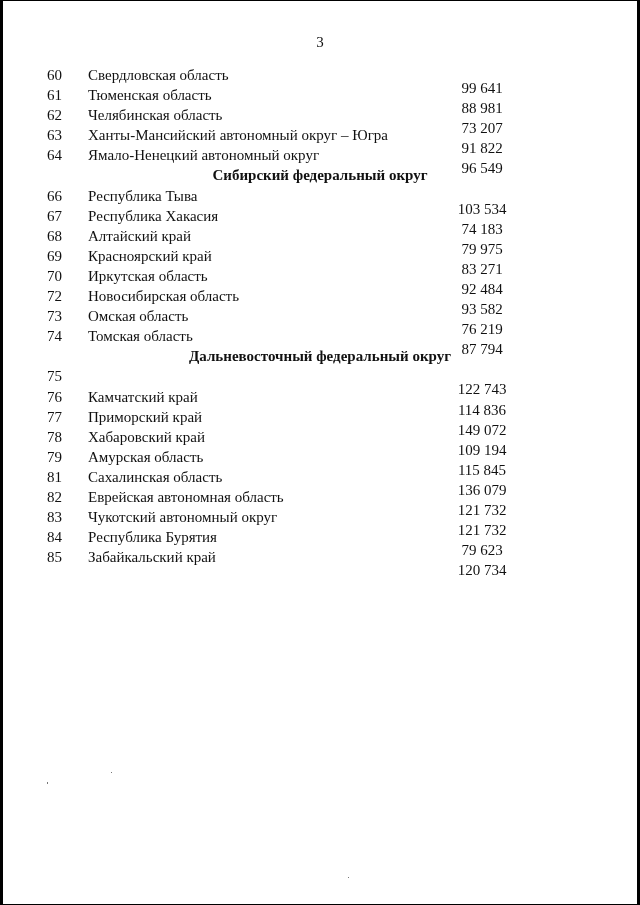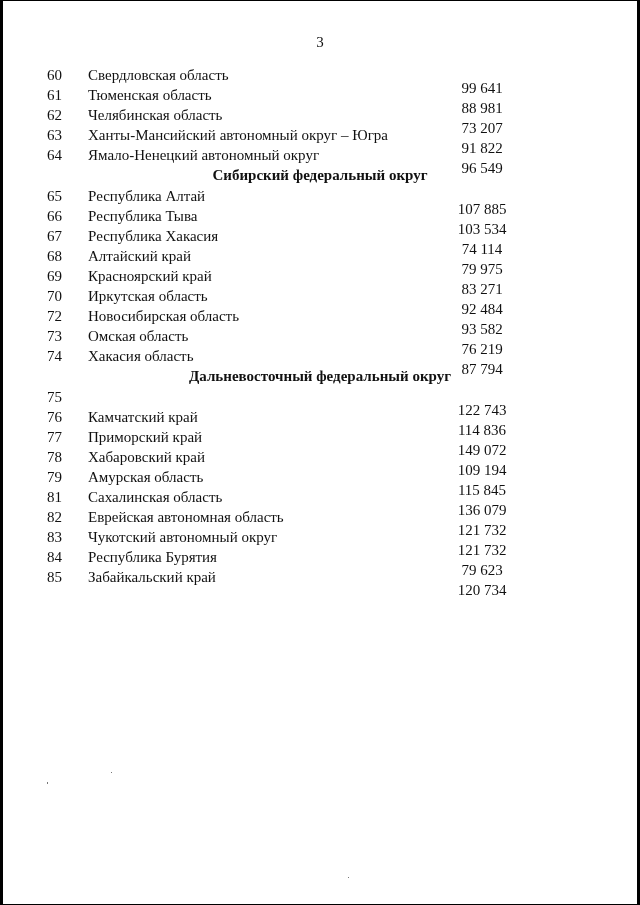--- a/index.html
+++ b/index.html
@@ -51,33 +51,28 @@
         <span class="name">Ханты-Мансийский автономный округ – Югра</span>
         <span class="val">91 822</span>
       </div>
       <div class="row">
         <span class="num">64</span>
         <span class="name">Ямало-Ненецкий автономный округ</span>
         <span class="val">96 549</span>
       </div>
       <div class="heading">Сибирский федеральный округ</div>
       <div class="row">
-        <span class="num">65</span>
-        <span class="name">Республика Алтай</span>
-        <span class="val">107 885</span>
-      </div>
-      <div class="row">
         <span class="num">66</span>
         <span class="name">Республика Тыва</span>
         <span class="val">103 534</span>
       </div>
       <div class="row">
         <span class="num">67</span>
         <span class="name">Республика Хакасия</span>
-        <span class="val">74 114</span>
+        <span class="val">74 183</span>
       </div>
       <div class="row">
         <span class="num">68</span>
         <span class="name">Алтайский край</span>
         <span class="val">79 975</span>
       </div>
       <div class="row">
         <span class="num">69</span>
         <span class="name">Красноярский край</span>
         <span class="val">83 271</span>
@@ -92,21 +87,21 @@
         <span class="name">Новосибирская область</span>
         <span class="val">93 582</span>
       </div>
       <div class="row">
         <span class="num">73</span>
         <span class="name">Омская область</span>
         <span class="val">76 219</span>
       </div>
       <div class="row">
         <span class="num">74</span>
-        <span class="name">Хакасия область</span>
+        <span class="name">Томская область</span>
         <span class="val">87 794</span>
       </div>
       <div class="heading">Дальневосточный федеральный округ</div>
       <div class="row">
         <span class="num">75</span>
         <span class="val">122 743</span>
       </div>
       <div class="row">
         <span class="num">76</span>
         <span class="name">Камчатский край</span>

